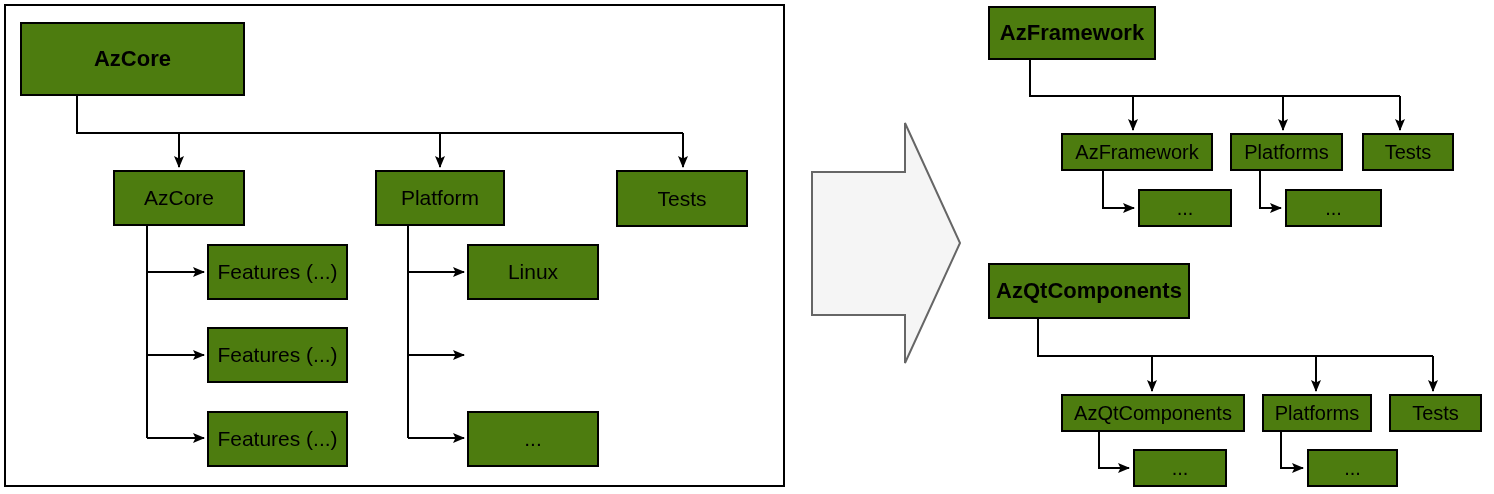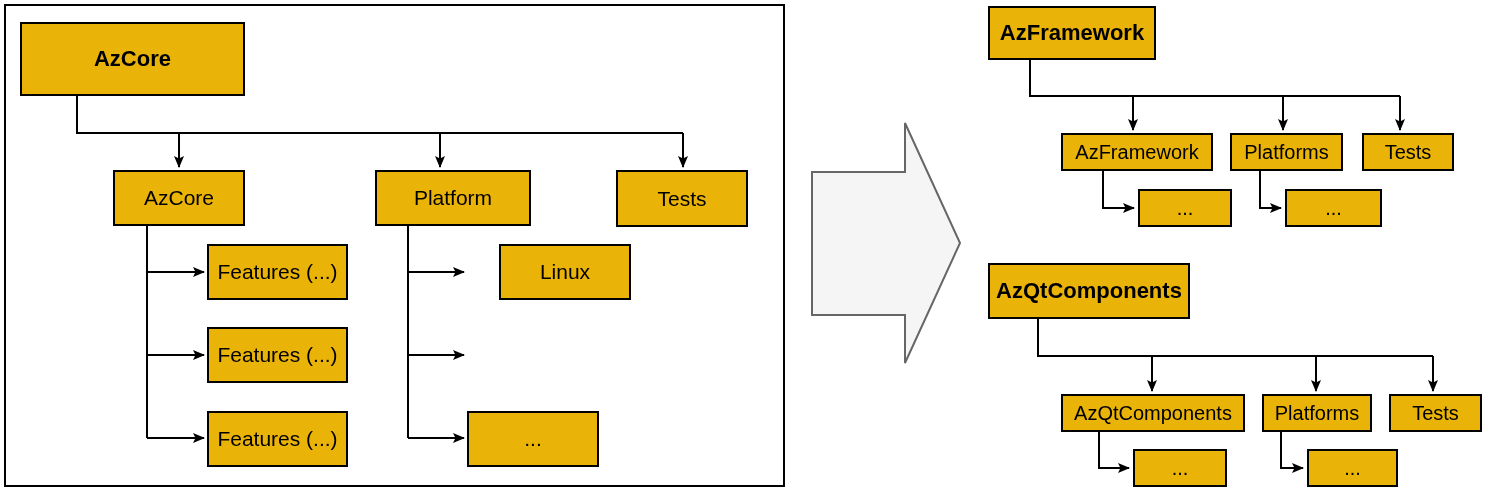--- a/index.html
+++ b/index.html
@@ -30,41 +30,41 @@
     position: absolute;
     left: 4px; top: 4px;
     width: 777px; height: 479px;
     border: 2px solid #000000;
     background: transparent;
   }
   .node {
     position: absolute;
     box-sizing: border-box;
     border: 2px solid #000000;
-    background: #eab308;
+    background: #4d7c0f;
     display: flex;
     align-items: center;
     justify-content: center;
     text-align: center;
     font-size: 21px;
     line-height: 1.1;
     white-space: nowrap;
   }
   .node.title { font-weight: bold; font-size: 22px; }
   .node.small { font-size: 20px; }
 
   
   .n-l-root      { left: 20px;  top: 22px;  width: 225px; height: 74px; }
   .n-l-azcore    { left: 113px; top: 170px; width: 132px; height: 56px; }
-  .n-l-platform  { left: 375px; top: 170px; width: 156px; height: 56px; }
+  .n-l-platform  { left: 375px; top: 170px; width: 130px; height: 56px; }
   .n-l-tests     { left: 616px; top: 170px; width: 132px; height: 57px; }
   .n-l-f1        { left: 207px; top: 244px; width: 141px; height: 56px; }
   .n-l-f2        { left: 207px; top: 327px; width: 141px; height: 56px; }
   .n-l-f3        { left: 207px; top: 411px; width: 141px; height: 56px; }
-  .n-l-linux     { left: 467px; top: 244px; width: 132px; height: 56px; margin-left: 32px; }
+  .n-l-linux     { left: 467px; top: 244px; width: 132px; height: 56px; }
   .n-l-windows   { left: 467px; top: 327px; width: 132px; height: 56px; }
   .n-l-dots      { left: 467px; top: 411px; width: 132px; height: 56px; }
 
   
   .n-r1-root       { left: 988px;  top: 6px;   width: 168px; height: 54px; }
   .n-r1-azfw       { left: 1061px; top: 133px; width: 152px; height: 38px; }
   .n-r1-platforms  { left: 1230px; top: 133px; width: 113px; height: 38px; }
   .n-r1-tests      { left: 1362px; top: 133px; width: 92px;  height: 38px; }
   .n-r1-dots1      { left: 1138px; top: 189px; width: 94px;  height: 38px; }
   .n-r1-dots2      { left: 1285px; top: 189px; width: 97px;  height: 38px; }

